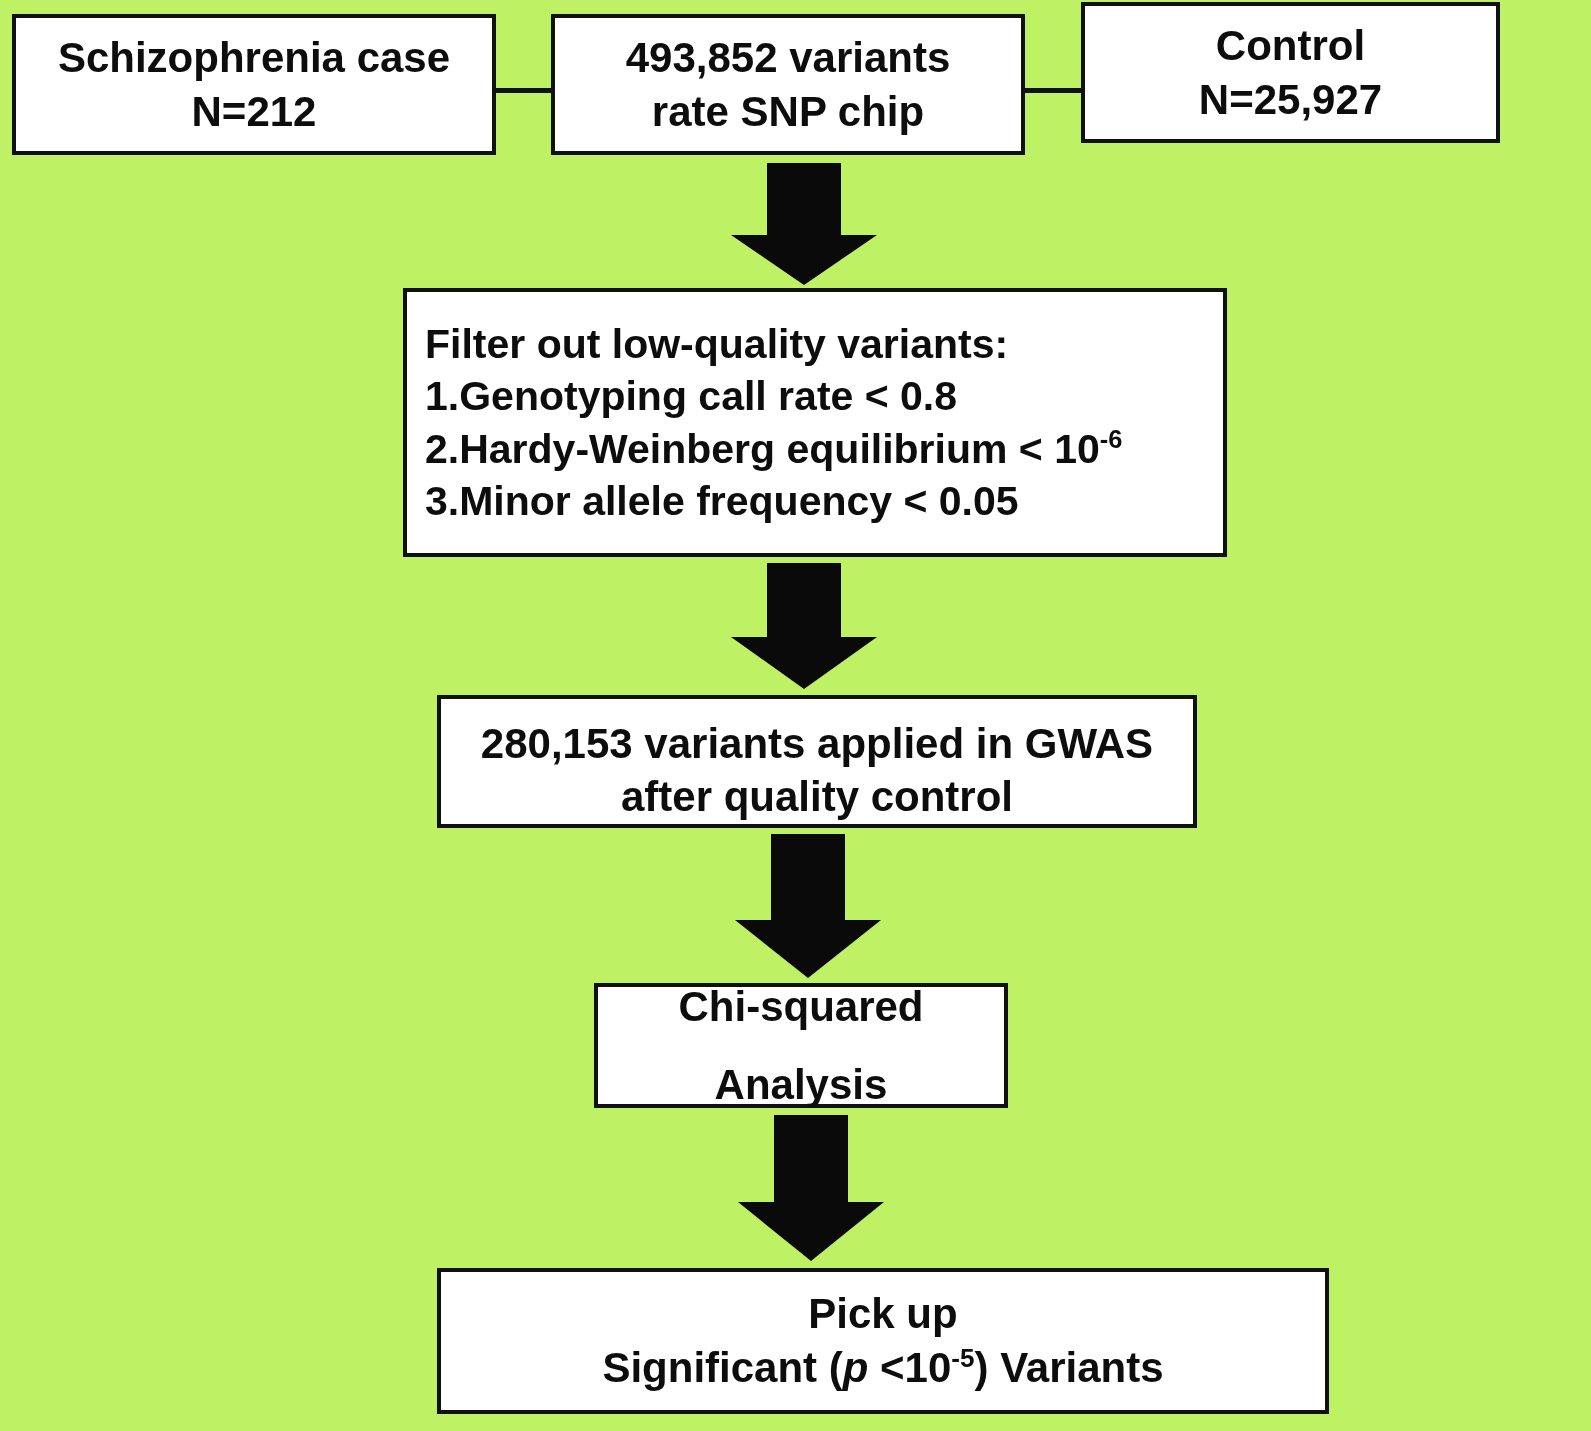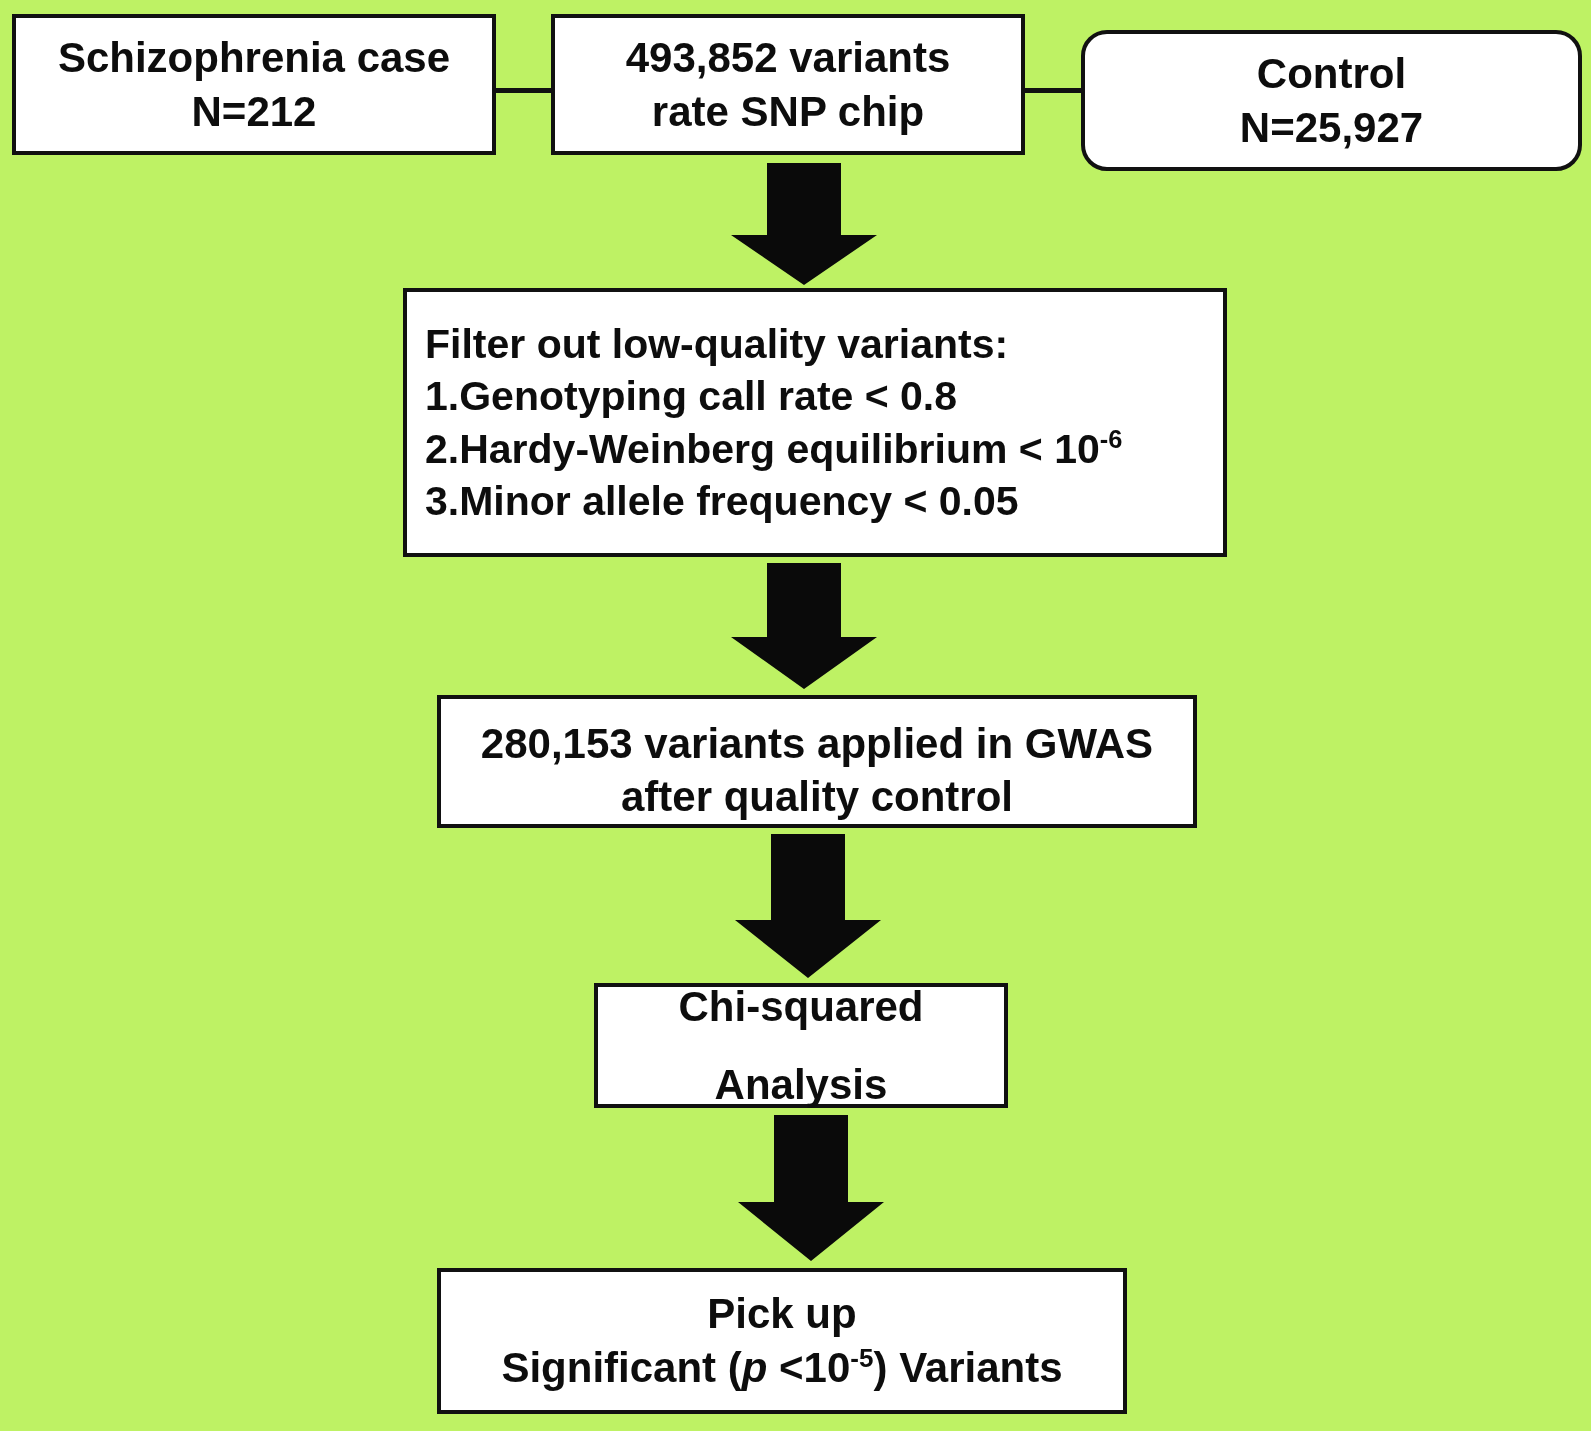--- a/index.html
+++ b/index.html
@@ -69,21 +69,21 @@
 
   <div class="connector" style="left:494px; top:88px; width:59px; height:5px;"></div>
 
   <div class="box" style="left:551px; top:14px; width:474px; height:141px; font-size:42px;">
     <div class="line">493,852 variants</div>
     <div class="line">rate SNP chip</div>
   </div>
 
   <div class="connector" style="left:1023px; top:88px; width:60px; height:5px;"></div>
 
-  <div class="box" style="left:1081px; top:30px; width:501px; height:141px; font-size:42px;border-radius:26px;">
+  <div class="box" style="left:1081px; top:2px; width:419px; height:141px; font-size:42px;">
     <div class="line">Control</div>
     <div class="line">N=25,927</div>
   </div>
 
   <div class="arrow" style="left:731px; top:163px; width:146px; height:122px;">
     <svg width="146" height="122" viewBox="0 0 146 122">
       <polygon points="36,0 110,0 110,72 146,72 73,122 0,72 36,72" fill="#0a0a0a"></polygon>
     </svg>
   </div>
 
@@ -115,18 +115,18 @@
     <div class="line">Chi-squared</div>
     <div class="line">Analysis</div>
   </div>
 
   <div class="arrow" style="left:738px; top:1115px; width:146px; height:146px;">
     <svg width="146" height="146" viewBox="0 0 146 146">
       <polygon points="36,0 110,0 110,87 146,87 73,146 0,87 36,87" fill="#0a0a0a"></polygon>
     </svg>
   </div>
 
-  <div class="box" style="left:437px; top:1268px; width:690px; height:146px; font-size:42px;">
+  <div class="box" style="left:437px; top:1268px; width:892px; height:146px; font-size:42px;">
     <div class="line">Pick up</div>
     <div class="line"><span>Significant (</span><em class="pvar">p</em><span> &lt;10</span><sup>-5</sup><span>) Variants</span></div>
   </div>
 
 </div>
 
 </body></html>

